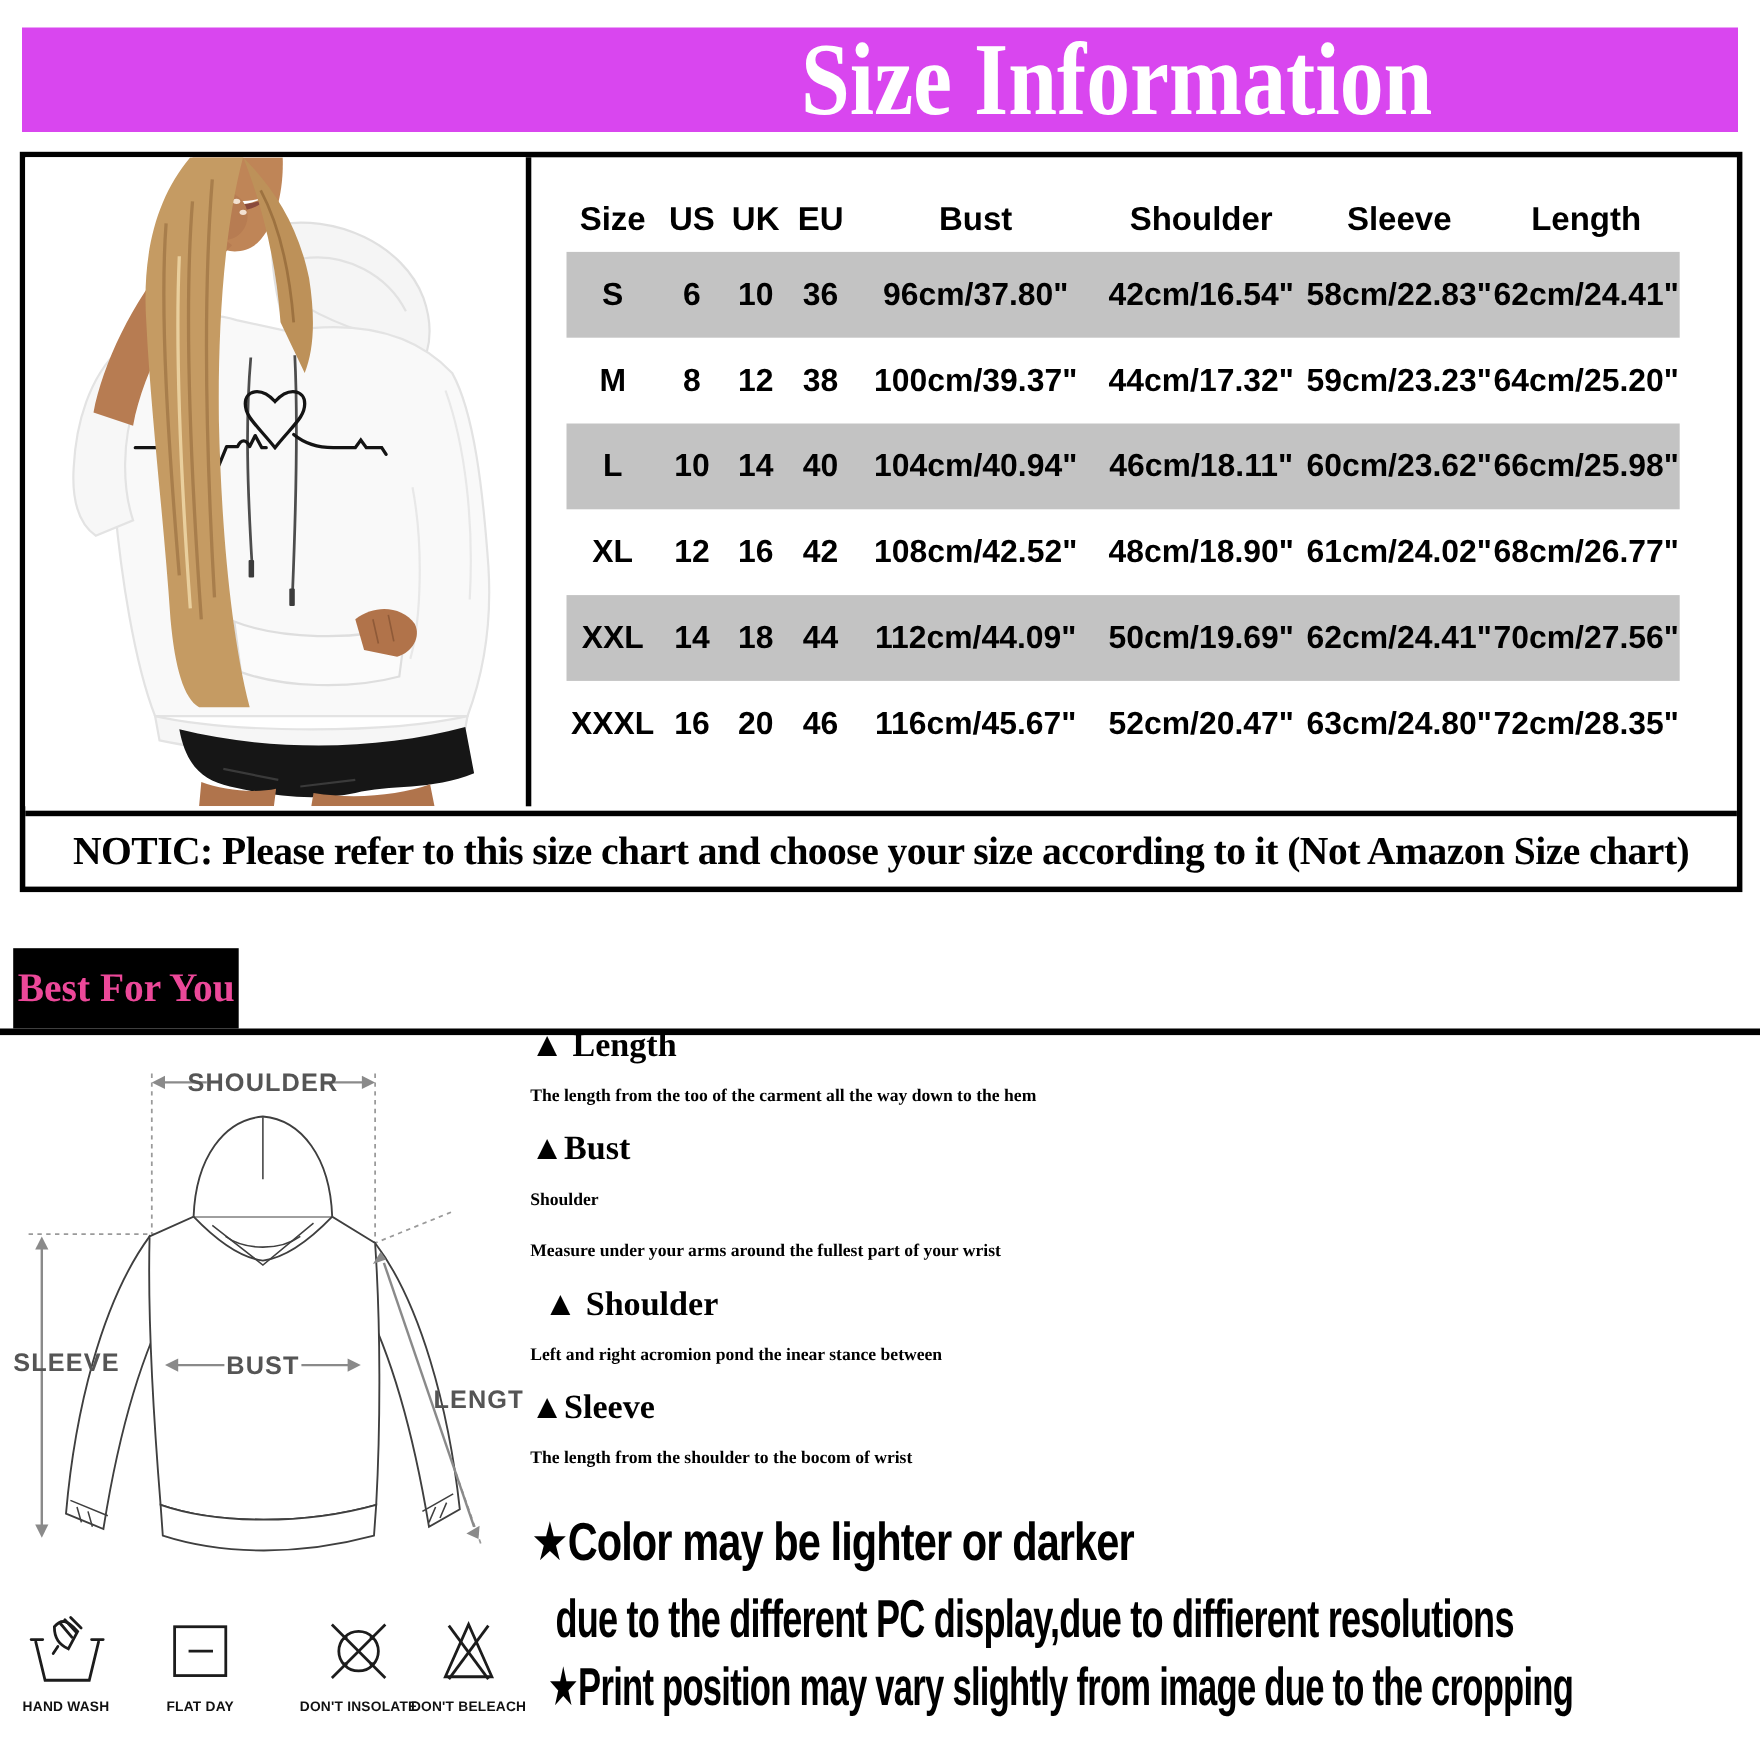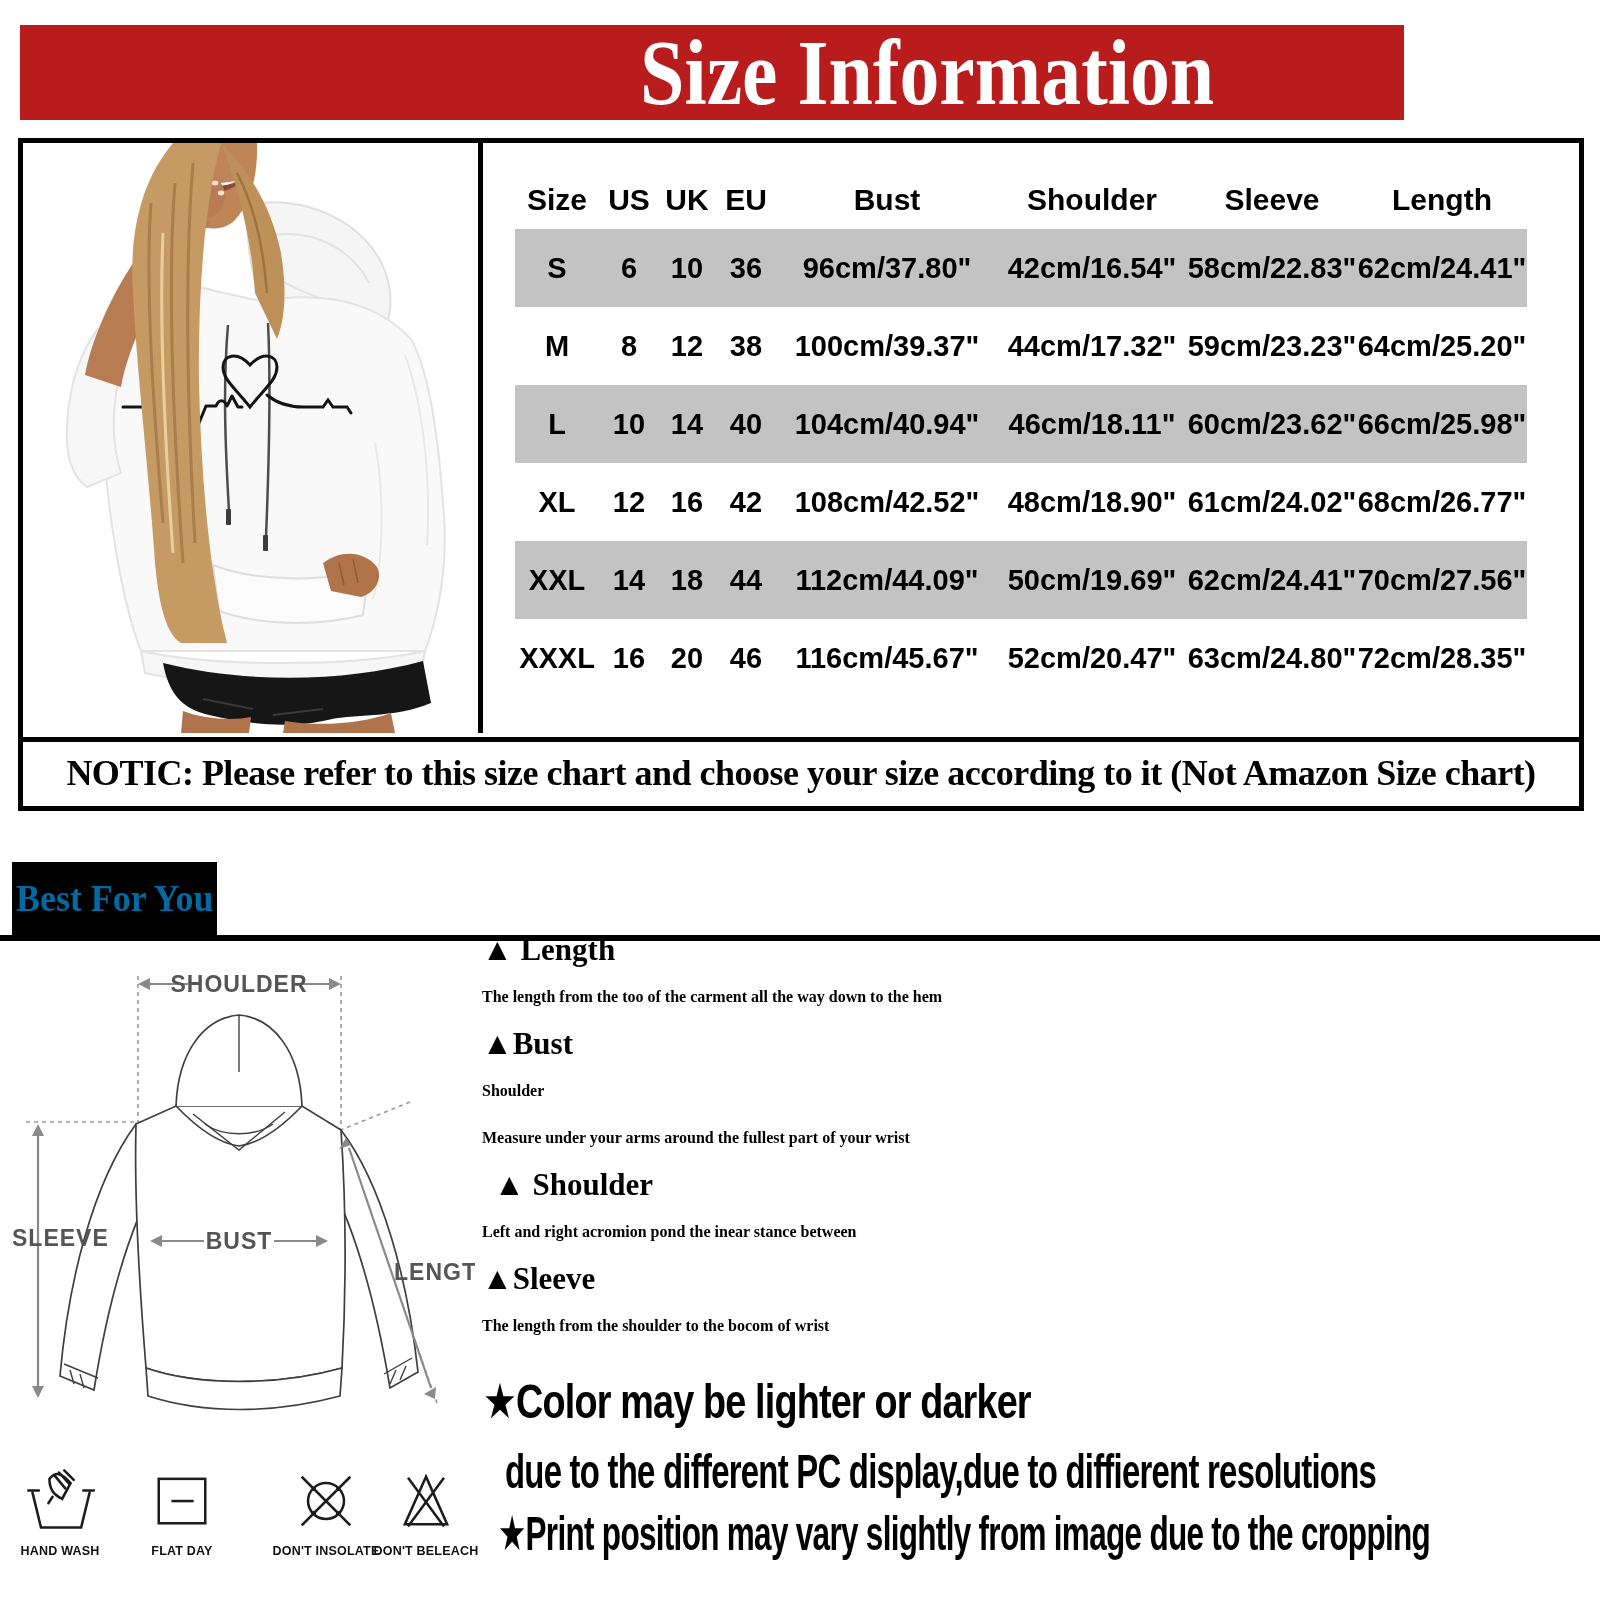--- a/index.html
+++ b/index.html
@@ -1,20 +1,20 @@
 <!DOCTYPE html>
 <html><head>
 <meta charset="utf-8">
 <style>
   html,body{margin:0;padding:0;background:#fff;}
   #canvas{position:relative;width:1600px;height:1600px;background:#fff;overflow:hidden;
           font-family:"Liberation Sans","DejaVu Sans",sans-serif;color:#000;}
 
   
-  #banner{position:absolute;left:20px;top:25px;width:1384px;height:95px;background:#b91c1c;
+  #banner{position:absolute;left:20px;top:25px;width:1560px;height:95px;background:#d946ef;
           text-align:center;padding-left:430px;box-sizing:border-box;}
   #banner .t{display:inline-block;color:#fff;font-weight:bold;font-size:84px;line-height:95px;
              font-family:"Liberation Serif","DejaVu Serif",serif;transform:scale(.95,1.12);transform-origin:center;white-space:nowrap;}
 
   
   #sizebox{position:absolute;left:18px;top:138px;width:1566px;height:673px;border:5px solid #000;box-sizing:border-box;}
   #photo{position:absolute;left:0;top:0;width:455px;height:590px;overflow:hidden;background:#fff;}
   #vdiv{position:absolute;left:455px;top:0;width:5px;height:590px;background:#000;}
   #tablewrap{position:absolute;left:460px;top:0;right:0;height:590px;}
   .tgrid{display:grid;grid-template-columns:84px 60px 56px 62px 220px 190px 170px 170px;
@@ -23,21 +23,21 @@
   #thead .th{font-weight:bold;font-size:30px;text-align:center;padding-bottom:12px;white-space:nowrap;}
   .trow{height:78px;align-items:center;}
   .trow.stripe{background:#c3c3c3;}
   .trow .td{font-weight:bold;font-size:29px;text-align:center;white-space:nowrap;}
   #notic{position:absolute;left:0;right:0;bottom:0;height:64px;border-top:5px solid #000;
          text-align:center;font-weight:bold;font-size:36px;line-height:62px;white-space:nowrap;
          font-family:"Liberation Serif","DejaVu Serif",serif;letter-spacing:-.5px;margin-top:16px;}
 
   
   #bestbox{position:absolute;left:12px;top:862px;width:205px;height:73px;background:#000;
-           color:#0369a1;text-align:center;}
+           color:#ec4899;text-align:center;}
   #bestbox .t{display:inline-block;font-family:"Liberation Serif","DejaVu Serif",serif;font-weight:bold;
               font-size:37px;line-height:73px;transform:scaleX(.97);transform-origin:center;white-space:nowrap;}
   #hrule{position:absolute;left:0;top:935px;width:1600px;height:6px;background:#000;}
 
   
   #diagram{position:absolute;left:8px;top:944px;width:467px;height:507px;}
 
   
   #guide{position:absolute;left:482px;top:926px;width:1110px;height:430px;}
   .gline{position:absolute;left:0;white-space:nowrap;font-family:"Liberation Serif","DejaVu Serif",serif;

